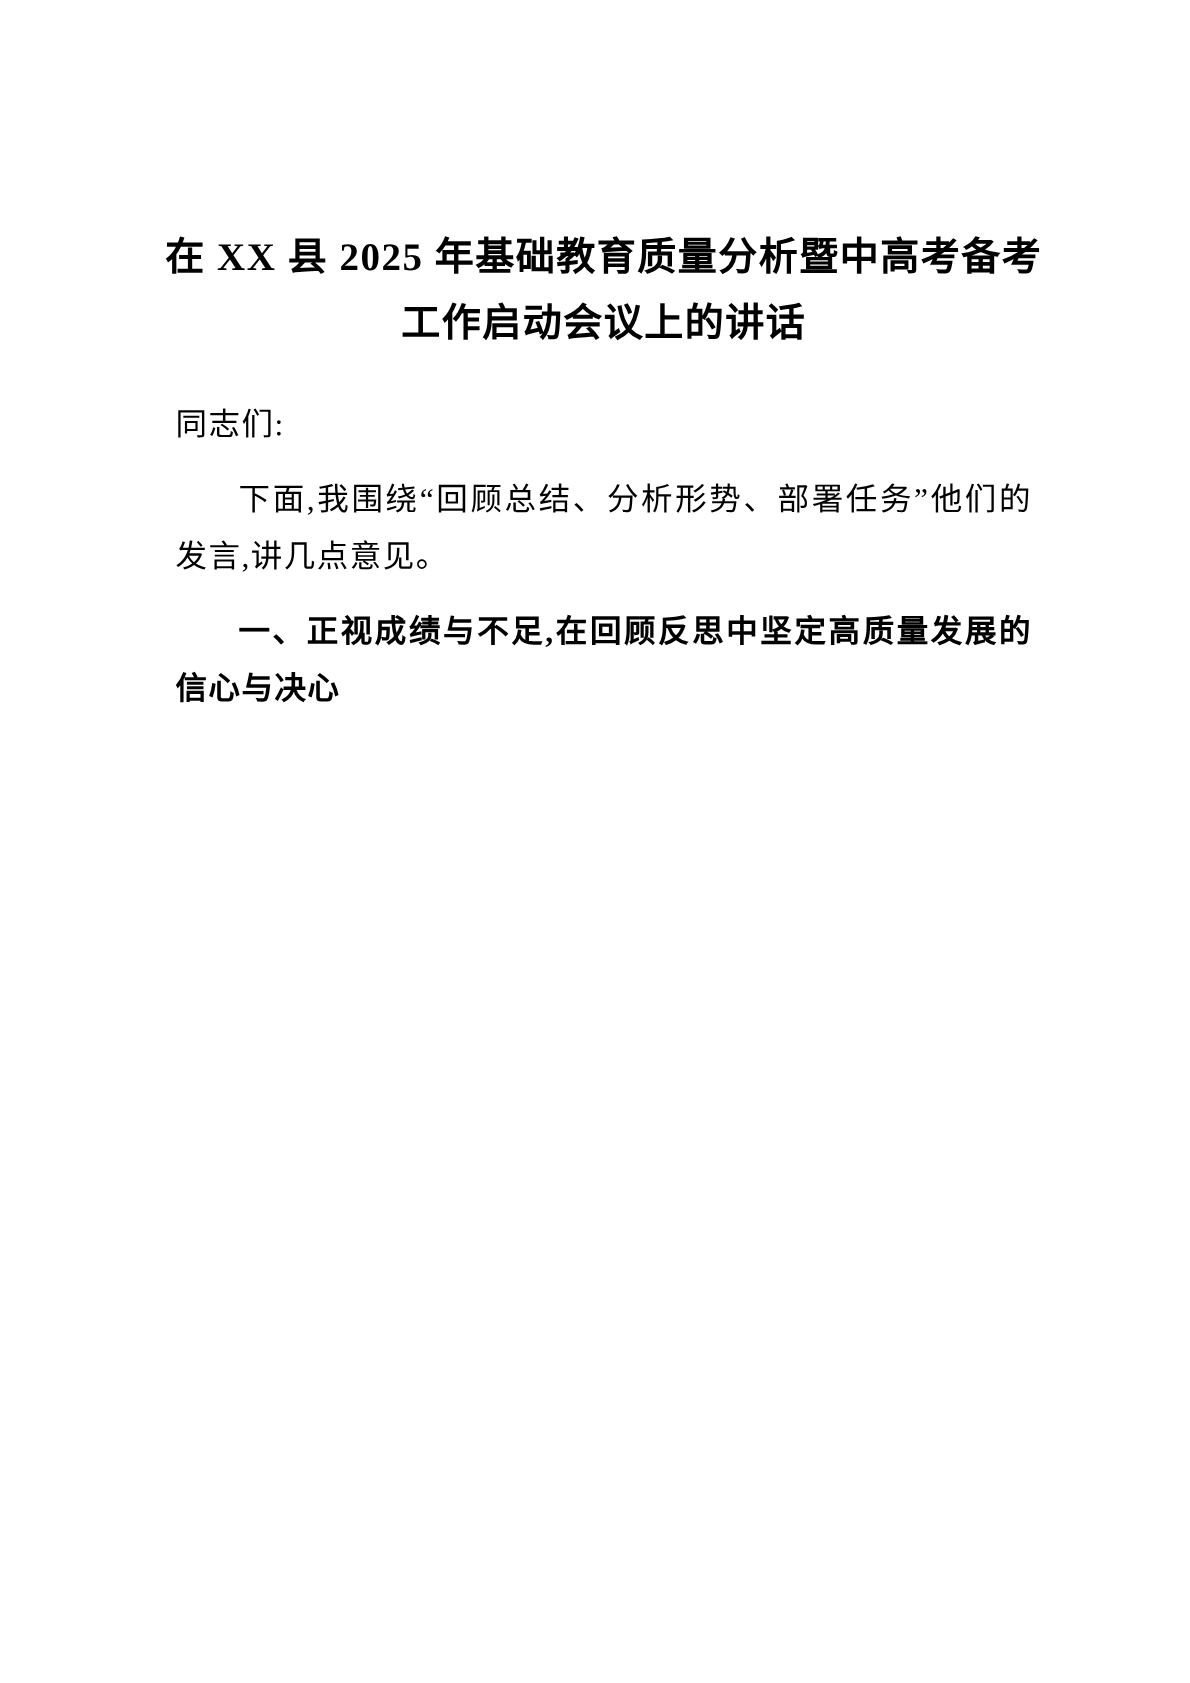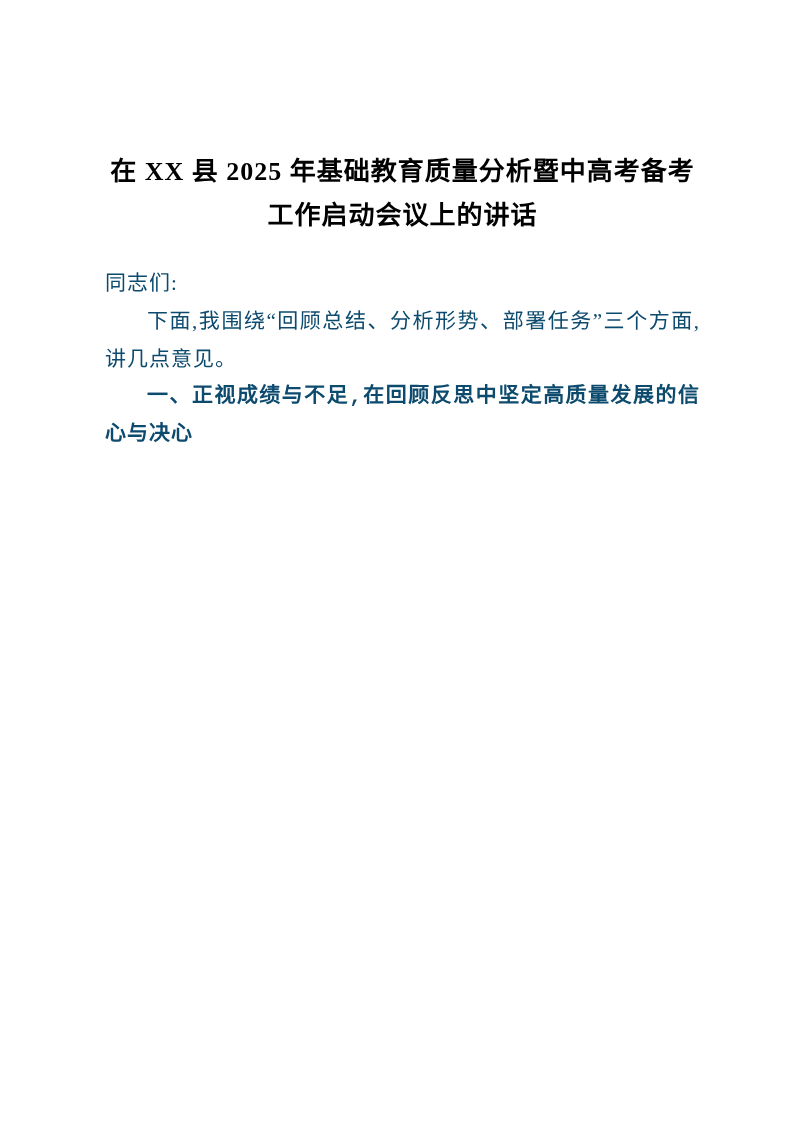--- a/index.html
+++ b/index.html
@@ -25,47 +25,46 @@
   .doc-title {
     margin: 0 0 26px 0;
     font-size: 26px;
     font-weight: 700;
     line-height: 44px;
     letter-spacing: 1px;
     text-align: center;
     color: #000000;
   }
   .para {
-    margin: 0;
+    margin: 12px;
     font-size: 21px;
     line-height: 38px;
     letter-spacing: 1px;
     text-align: justify;
     text-justify: inter-ideograph;
     text-indent: 2em;
-    color: #0c4a6e;
+    color: #000000;
     word-break: break-all;
   }
   .salutation {
     text-indent: 0;
   }
   .heading {
     font-weight: 700;
-    font-family: Liberation Mono, monospace;
   }
 </style>
 </head>
 <body>
 
 <div class="page">
   <div class="content">
     <h1 class="doc-title">在 XX 县 2025 年基础教育质量分析暨中高考备考工作启动会议上的讲话</h1>
 
     <p class="para salutation">同志们:</p>
 
 
 
-    <p class="para">下面,我围绕“回顾总结、分析形势、部署任务”三个方面,讲几点意见。</p>
+    <p class="para">下面,我围绕“回顾总结、分析形势、部署任务”他们的发言,讲几点意见。</p>
 
     <p class="para heading">一、正视成绩与不足,在回顾反思中坚定高质量发展的信心与决心</p>
 
   </div>
 </div>
 
 </body></html>

